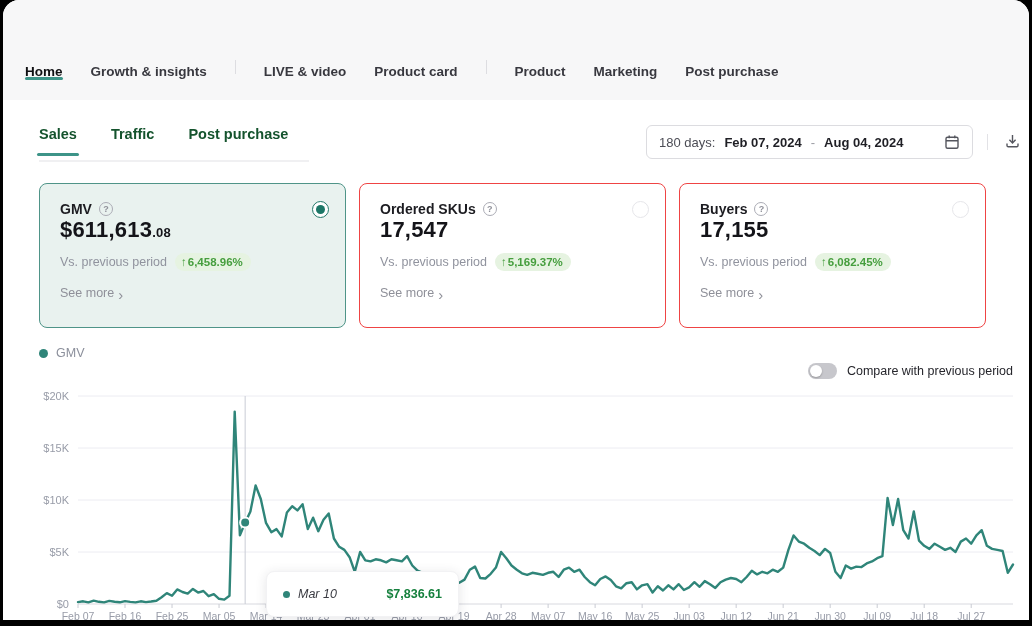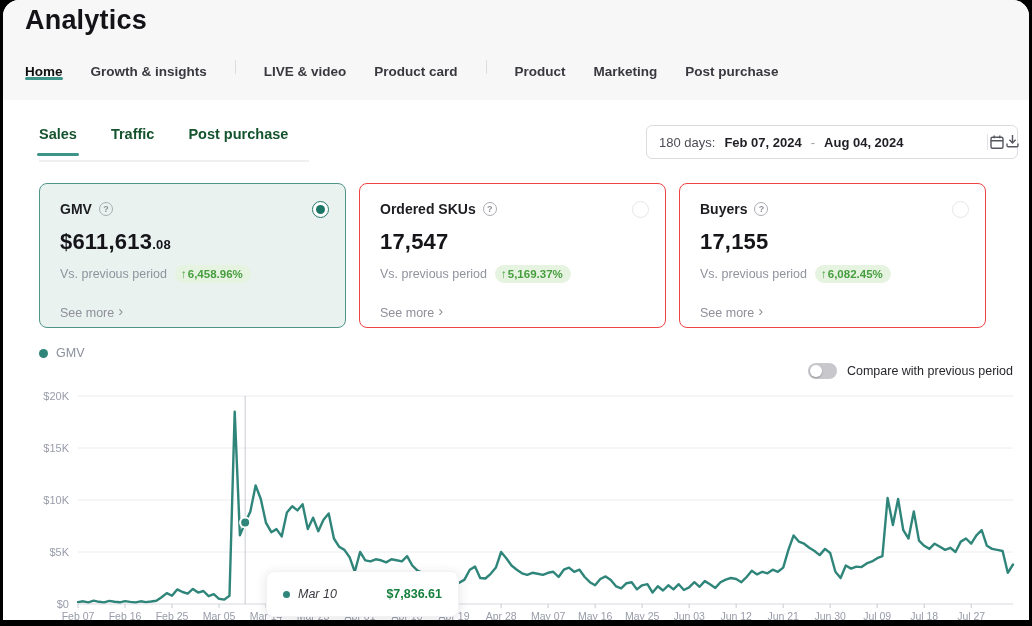--- a/index.html
+++ b/index.html
@@ -21,21 +21,21 @@
   .panel { position:absolute; left:0; top:100px; right:0; bottom:0; background:#fff; }
 
   
   .subtabs { position:absolute; left:36px; top:26px; }
   .subtab-row { display:flex; gap:34px; }
   .subtab { font-size:14.5px; font-weight:700; color:#14532d; padding-bottom:14px; cursor:pointer; position:relative; }
   .subtab-track { position:absolute; left:0; top:34px; width:270px; height:2px; background:#f0f0f2; }
   .subtab.active::after { content:""; position:absolute; left:-2px; right:-2px; bottom:0; height:3px; border-radius:2px; background:#3d9488; z-index:1; }
 
   
-  .date-control { position:absolute; left:643px; top:25px; height:34px; width:372px;
+  .date-control { position:absolute; left:643px; top:25px; height:34px; width:327px;
                   border:1px solid #dcdce0; border-radius:6px; background:#fff;
                   display:flex; align-items:center; gap:9px; padding:0 12px; cursor:pointer; }
   .date-prefix { font-size:13px; color:#4c4d55; }
   .date-val { font-size:13px; font-weight:700; color:#1f1f25; }
   .date-dash { font-size:13px; color:#9a9ba3; }
   .cal-icon { margin-left:auto; display:flex; }
   .toolbar-sep { position:absolute; left:984px; top:34px; width:1px; height:16px; background:#e2e2e6; }
   .download-btn { position:absolute; left:998px; top:32px; width:22px; height:22px; background:none; border:none; cursor:pointer; display:flex; align-items:center; justify-content:center; }
 
   
@@ -44,27 +44,27 @@
           padding:17px 18px 0 20px; position:relative; cursor:pointer; }
   .card.selected { background:#e9f2ef; border:1.5px solid #4f9488; }
   .card-head { display:flex; align-items:center; gap:7px; }
   .card-title { font-size:14px; font-weight:700; color:#1c1c21; }
   .help-icon { width:14px; height:14px; border:1.3px solid #abacb5; border-radius:50%; color:#8f9099;
                font-size:9px; font-weight:700; display:flex; align-items:center; justify-content:center; }
   .radio { position:absolute; right:16px; top:17px; width:17px; height:17px; border-radius:50%;
            border:1.5px solid #e6e6ea; background:#fff; }
   .radio.on { border:1.6px solid #23796a; display:flex; align-items:center; justify-content:center; }
   .radio.on::after { content:""; width:9px; height:9px; border-radius:50%; background:#1d7767; }
-  .card-value { margin-top:12px; font-size:22px; font-weight:700; color:#141419; letter-spacing:.2px; }
+  .card-value { font-size:22px; font-weight:700; color:#141419; letter-spacing:.2px; }
   .card-value .dec { font-size:13px; }
   .card-compare { margin-top:10px; display:flex; align-items:center; gap:8px; }
   .compare-label { font-size:12.5px; color:#90939e; }
   .badge { background:#e6f3e1; color:#469e3e; font-size:11.5px; font-weight:700;
            padding:3px 8px 3px 6px; border-radius:10px; display:flex; align-items:center; gap:1px; }
-  .see-more { margin-top:23px; font-size:12.5px; color:#8f9099; display:flex; align-items:flex-start; gap:4px; cursor:pointer; }
+  .see-more { margin-top:15px; font-size:12.5px; color:#8f9099; display:flex; align-items:flex-end; gap:4px; cursor:pointer; }
   .see-more .chev { font-size:15px; line-height:10px; color:#8f9099; }
 
   
   .legend-row { position:absolute; left:36px; top:246px; display:flex; align-items:center; gap:8px; }
   .legend-dot { width:9px; height:9px; border-radius:50%; background:#2f8579; }
   .legend-label { font-size:12.5px; color:#8b8f9b; }
   .toggle-row { position:absolute; right:16px; top:243px; display:flex; align-items:center; gap:10px;margin-top:20px; }
   .toggle { width:29px; height:16px; border-radius:9px; background:#c7c7cc; position:relative; cursor:pointer; }
   .toggle .knob { position:absolute; left:2px; top:2px; width:12px; height:12px; border-radius:50%; background:#fff;
                   box-shadow:0 1px 2px rgba(0,0,0,.25); }
@@ -79,21 +79,20 @@
   .tooltip-dot { width:7px; height:7px; border-radius:50%; background:#2f8579; }
   .tooltip-date { font-size:12.5px; color:#3a3b42;font-style:italic; }
   .tooltip-value { margin-left:auto; font-size:12.5px; font-weight:600; color:#15803d; }
 </style>
 </head>
 <body>
 
 <div class="screen">
 
   <div class="header">
-    <div class="page-title">Analytics</div>
     <nav class="main-nav">
       <span class="nav-item active">Home</span>
       <span class="nav-item">Growth &amp; insights</span>
       <span class="nav-sep"></span>
       <span class="nav-item">LIVE &amp; video</span>
       <span class="nav-item">Product card</span>
       <span class="nav-sep"></span>
       <span class="nav-item">Product</span>
       <span class="nav-item">Marketing</span>
       <span class="nav-item">Post purchase</span>

